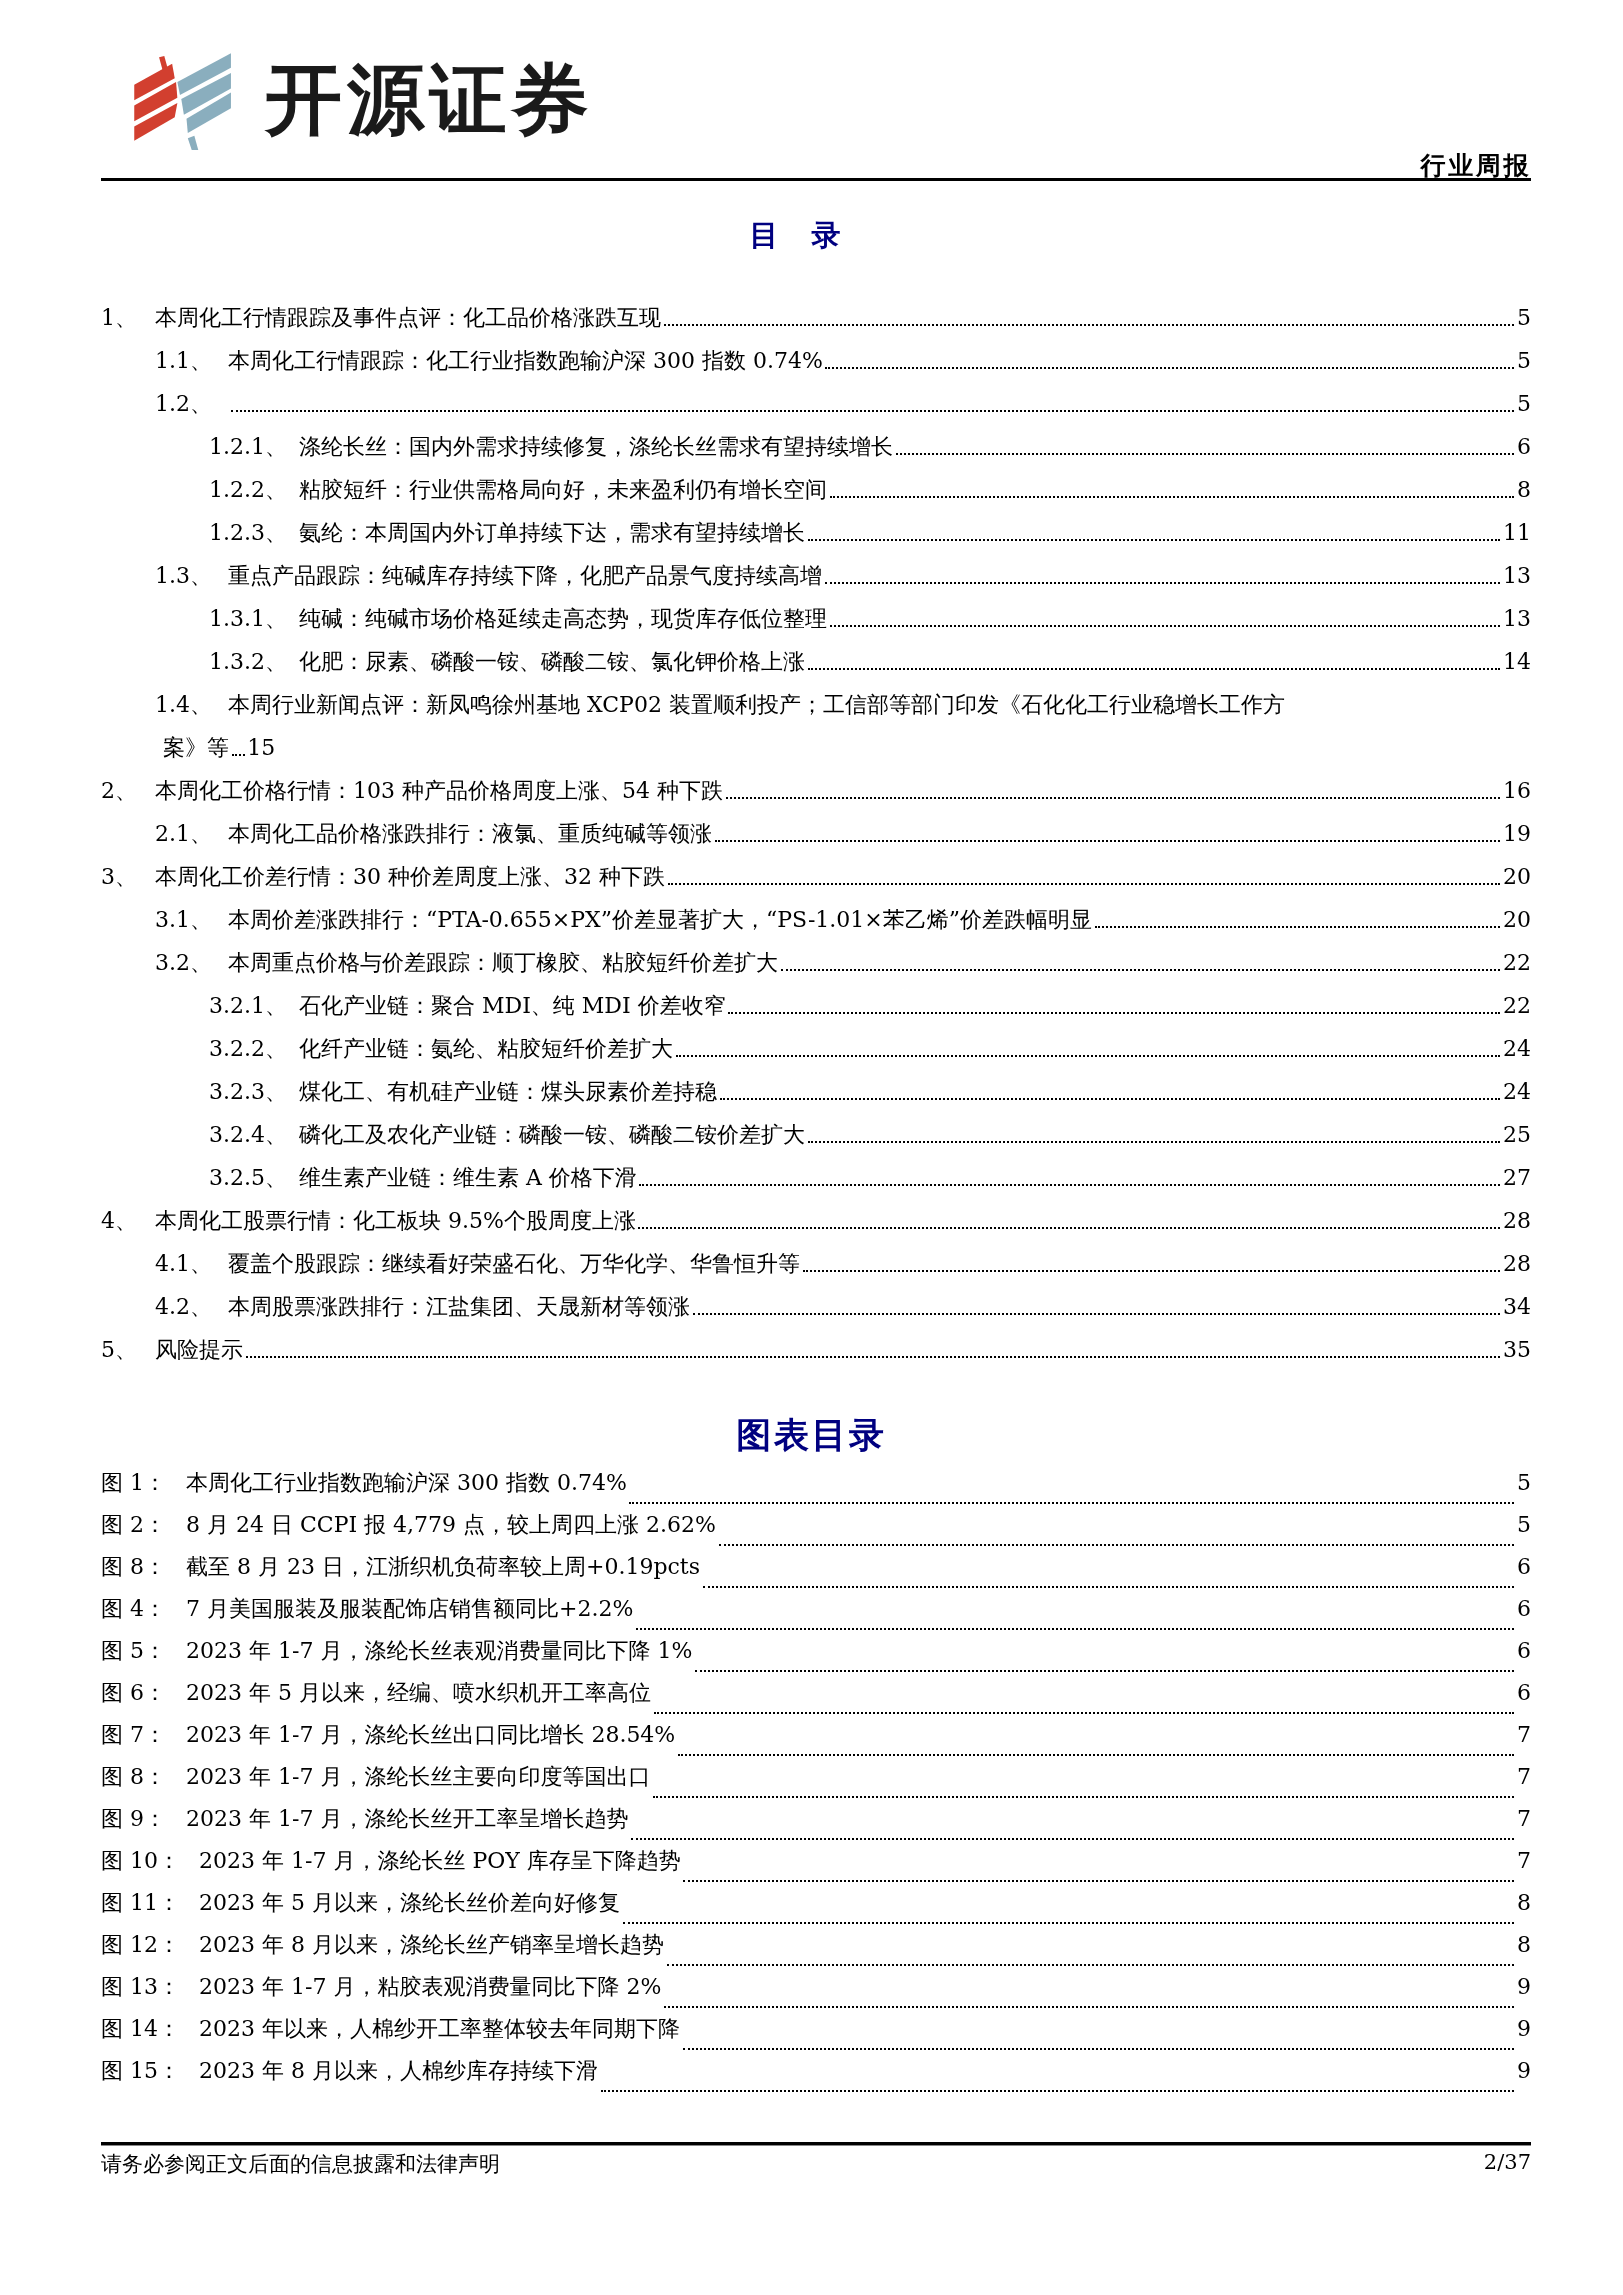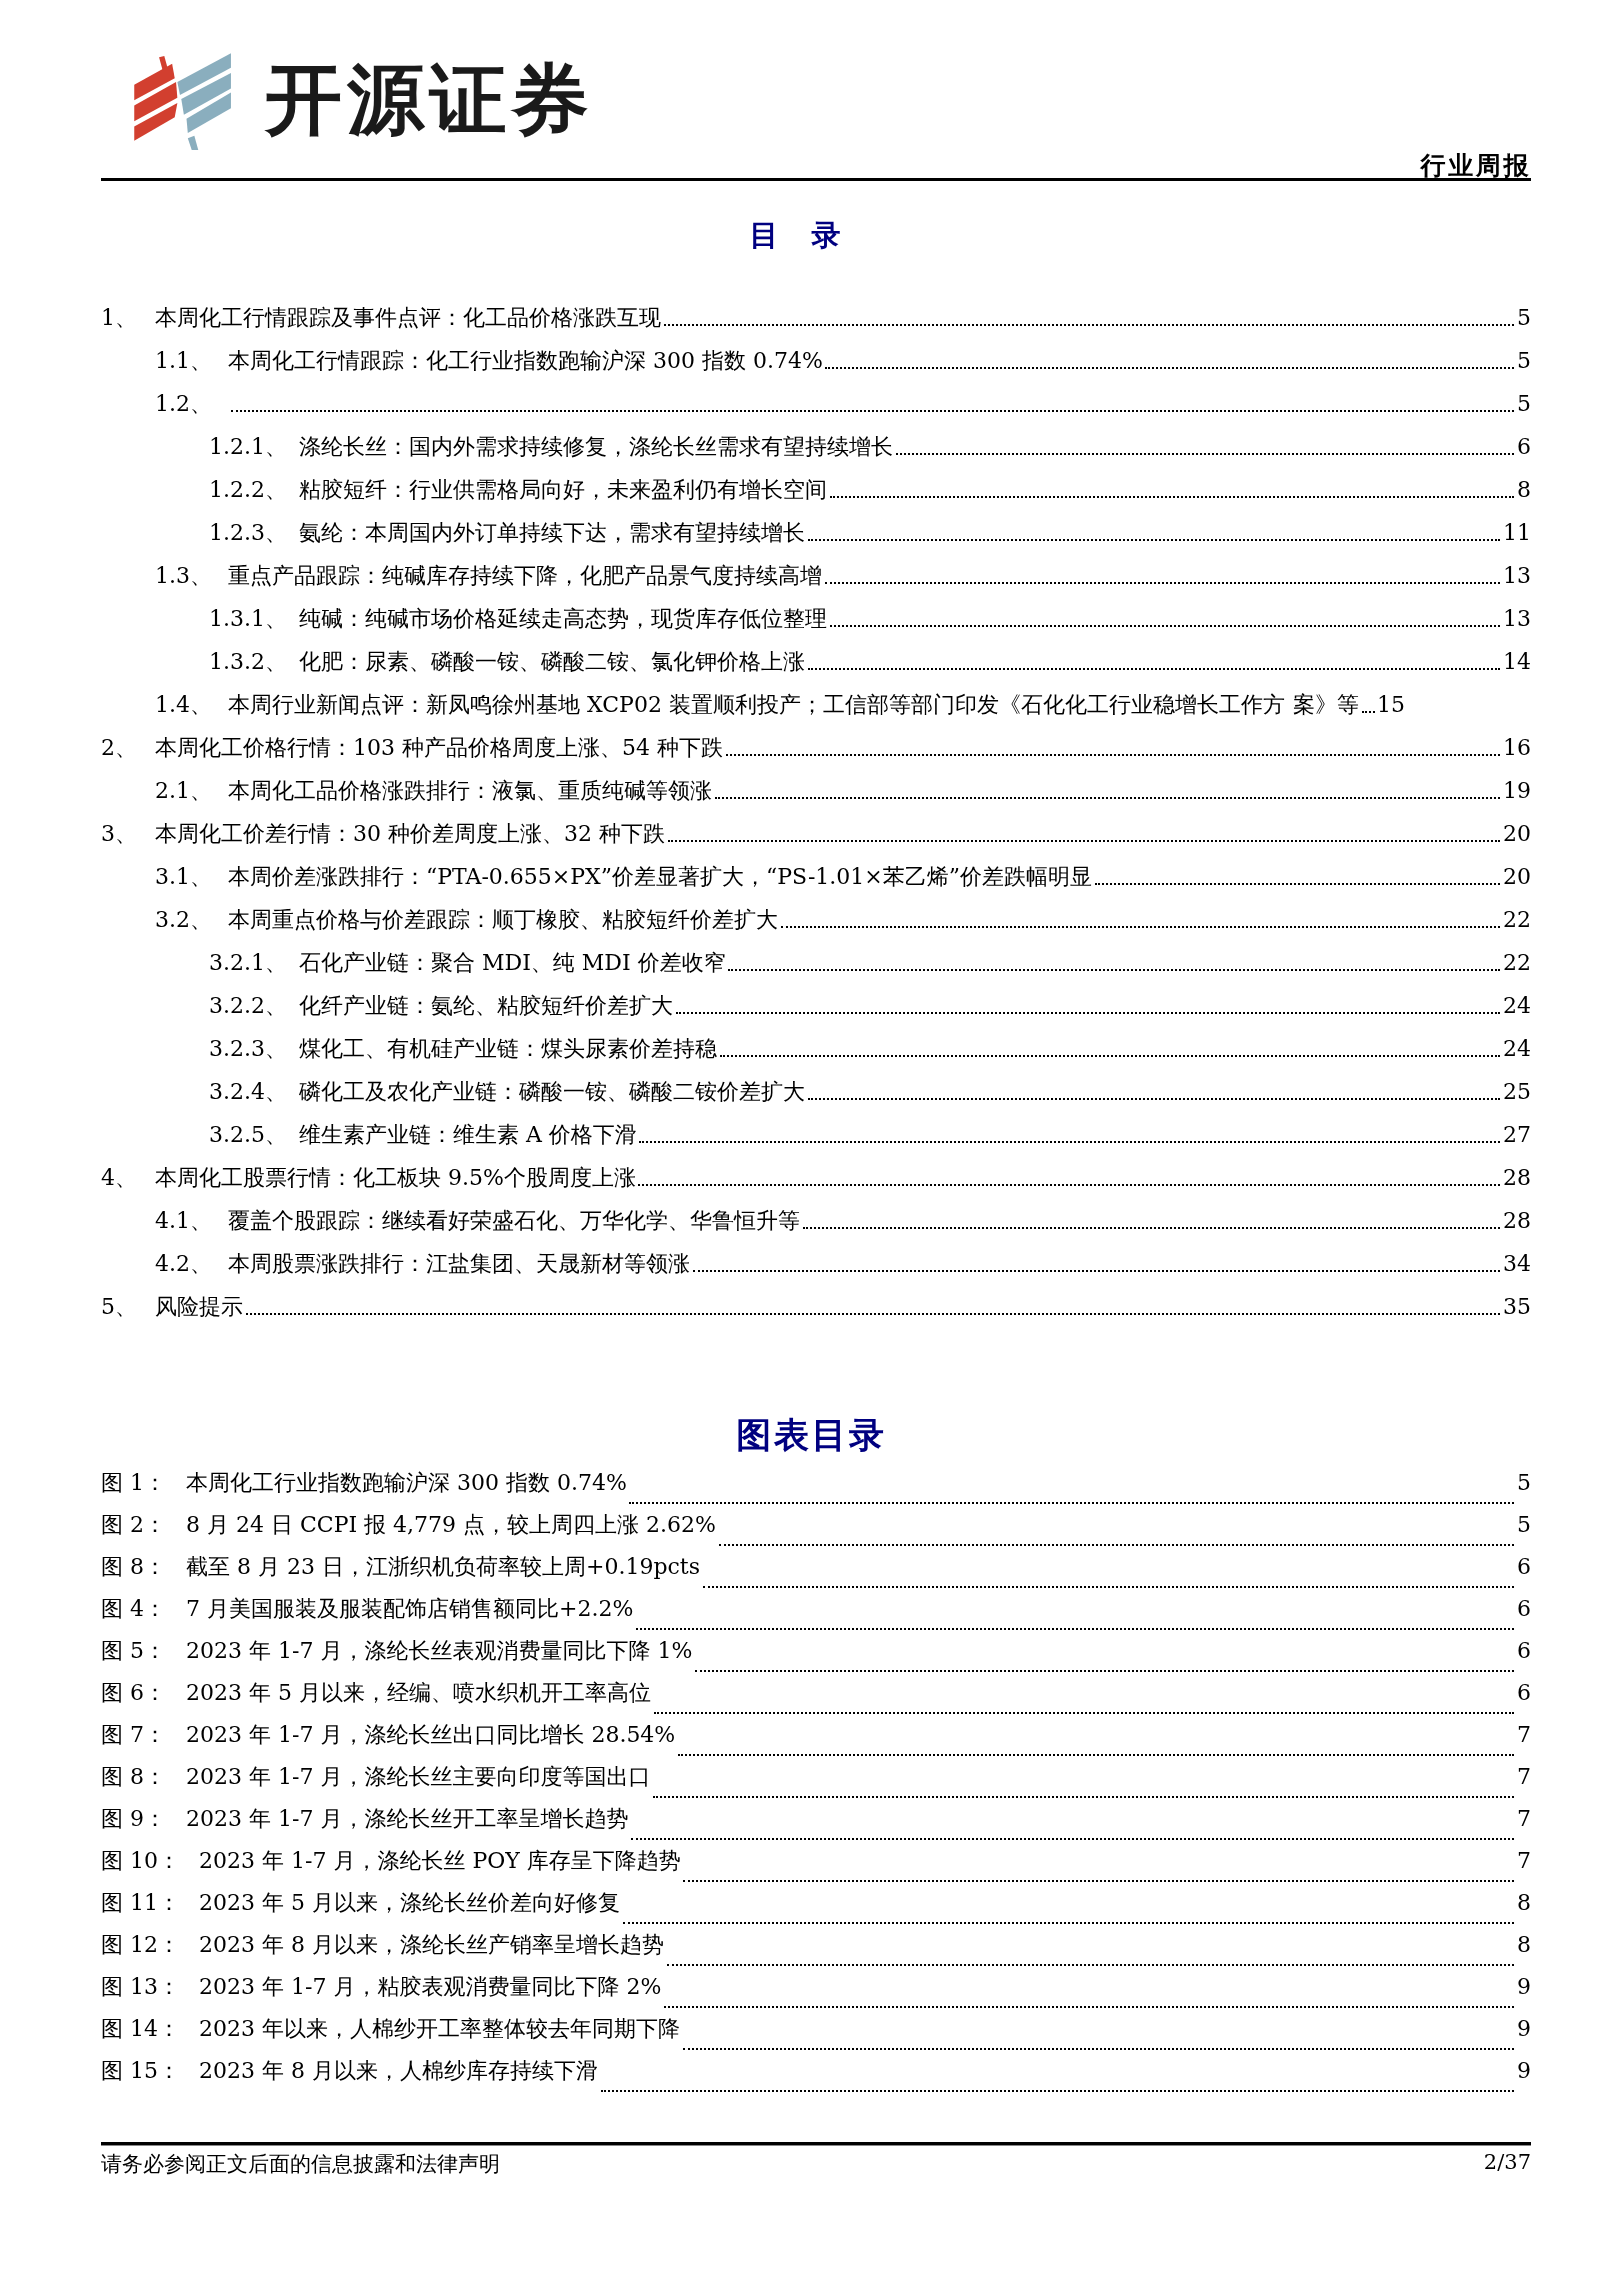--- a/index.html
+++ b/index.html
@@ -14,21 +14,21 @@
   .report-type { position: absolute; right: 92px; top: 149px; font-size: 25px; font-weight: bold; letter-spacing: 2.6px; }
   .header-rule { position: absolute; left: 101px; right: 92px; top: 178px; height: 3.3px; background: #000; }
 
   .section-title { position: absolute; left: 0; width: 1623px; text-align: center; color: #000080;
                    font-weight: bold; font-family: "DejaVu Sans", sans-serif; }
   .toc-title { top: 216px; font-size: 29px; letter-spacing: 33px; }
   .fig-title { top: 1412px; font-size: 35px; letter-spacing: 2.6px; }
 
   .toc { position: absolute; left: 101px; right: 92px; top: 289px; }
   .toc-row { position: relative; height: 43px; display: flex; align-items: flex-end; font-size: 22px; line-height: 29px; }
-  .toc-row.wrap { height: auto; flex-direction: row; align-items: flex-start; }
+  .toc-row.wrap { height: auto; flex-direction: column; align-items: flex-start; }
   .toc-row.wrap .line1 { height: 43px; display: flex; align-items: flex-end; }
   .toc-row.wrap .line2 { height: 43px; display: flex; align-items: flex-end; }
   .lvl1 { padding-left: 0; }
   .lvl2 { padding-left: 54px; }
   .lvl3 { padding-left: 108px; }
   .num { flex: 0 0 auto; white-space: nowrap; }
   .lvl1 .num { width: 54px; }
   .lvl2 .num { width: 73px; }
   .lvl3 .num { width: 90px; }
   .txt { flex: 0 0 auto; white-space: nowrap; }

